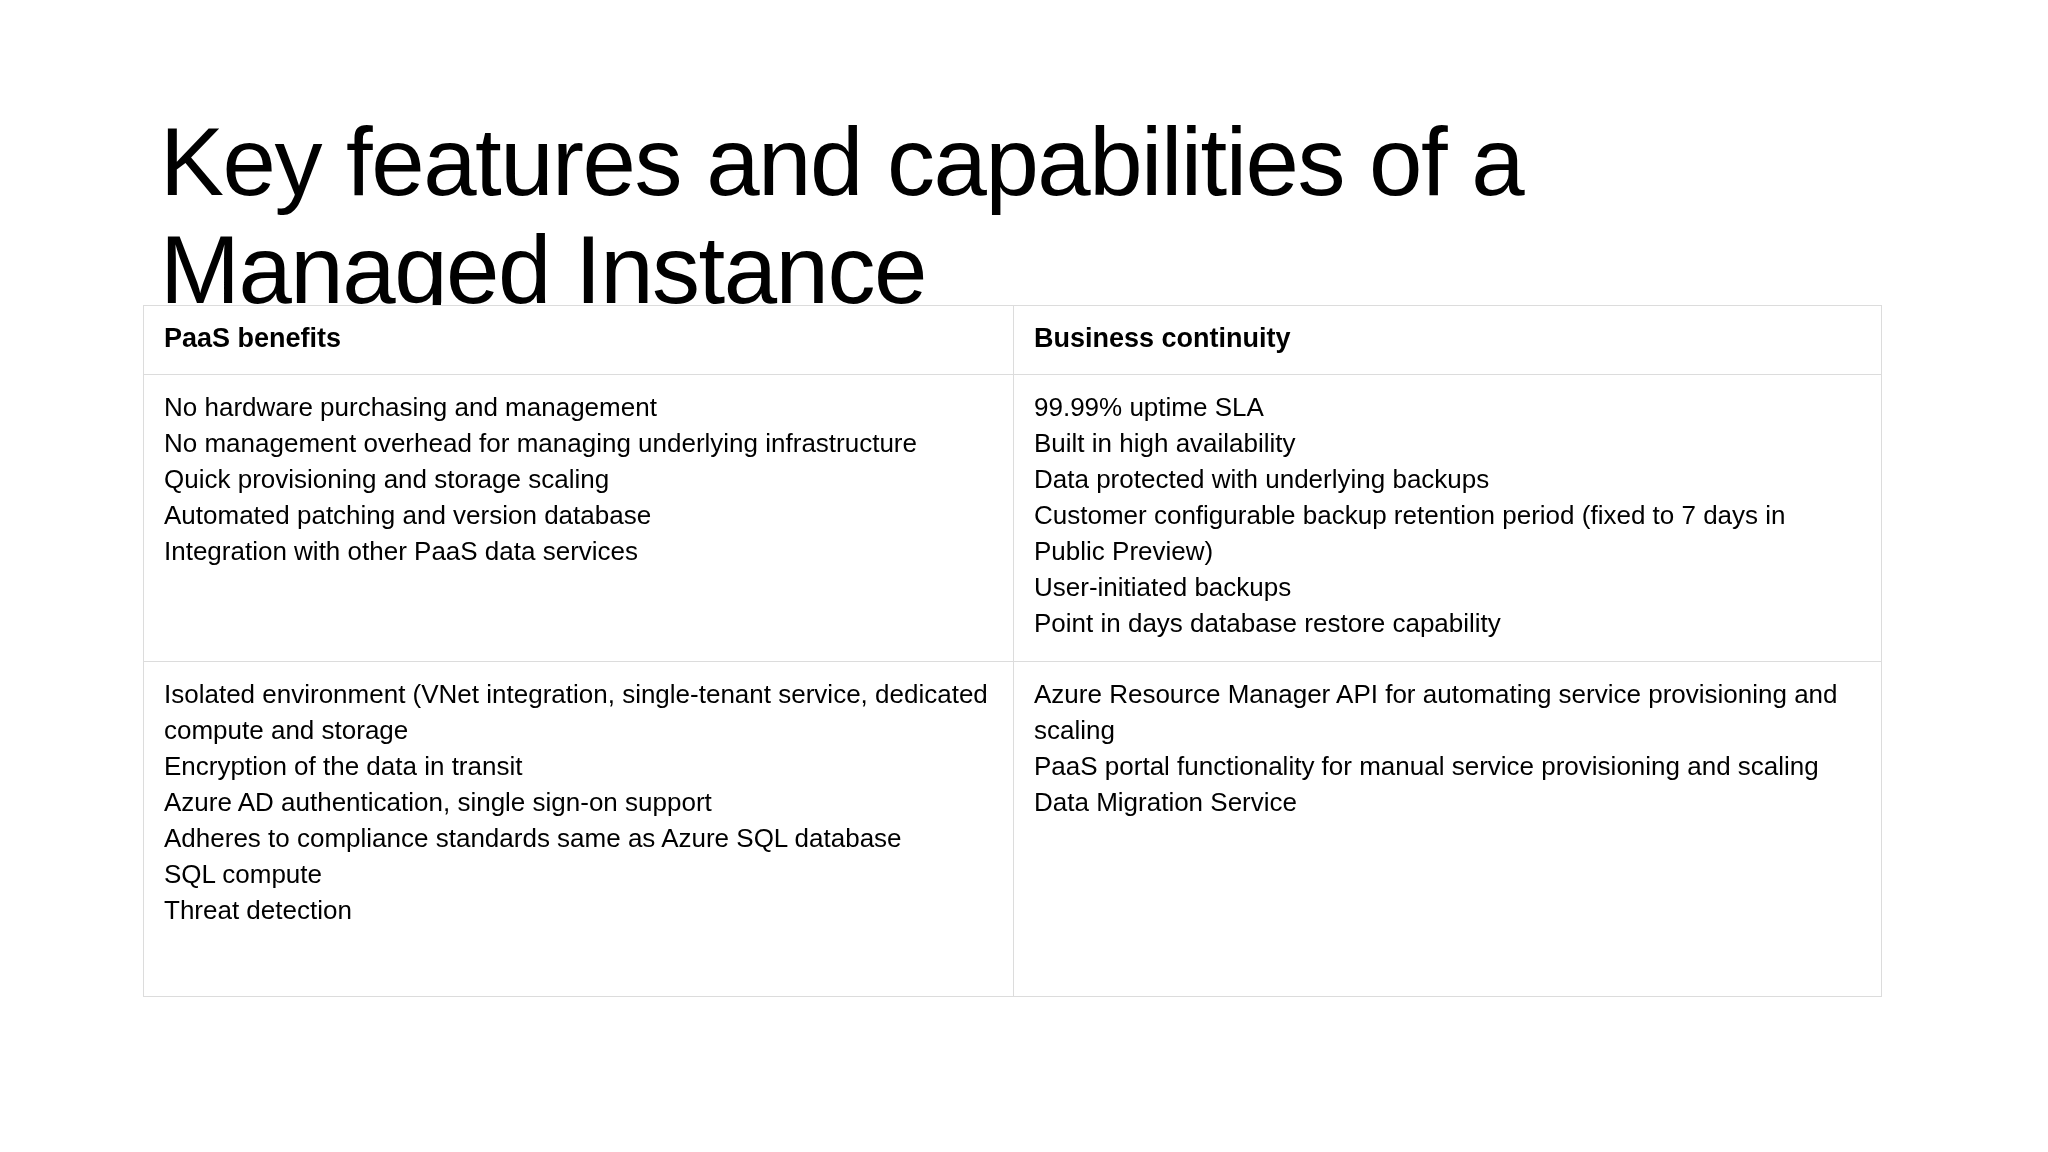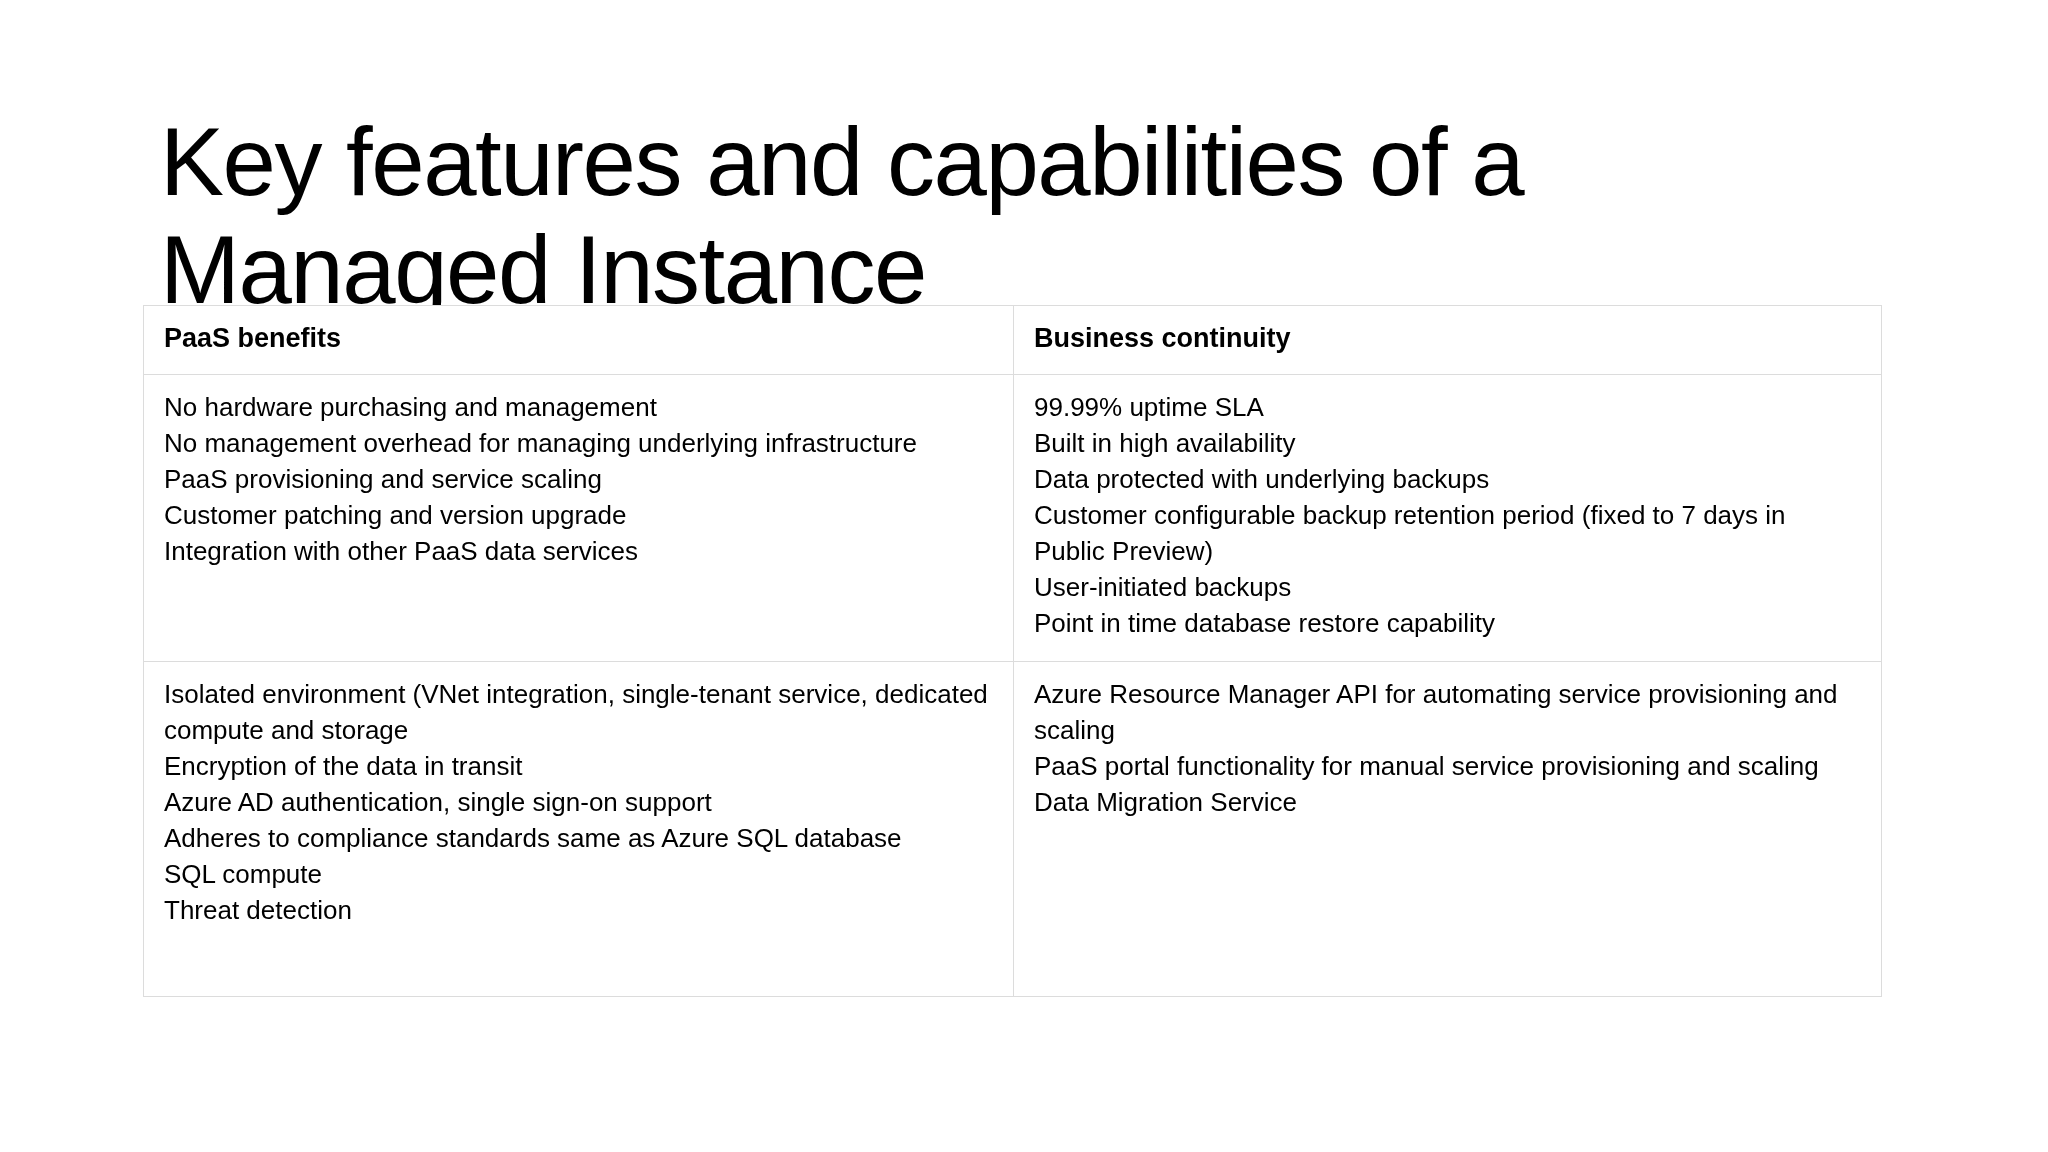--- a/index.html
+++ b/index.html
@@ -104,33 +104,33 @@
         <td class="head-cell">
           <div class="head-text">Business continuity</div>
         </td>
       </tr>
 
       <tr class="row-1-body">
         <td class="body-cell">
           <div class="lines">
               <span class="line">No hardware purchasing and management</span>
               <span class="line">No management overhead for managing underlying infrastructure</span>
-              <span class="line">PaaS provisioning and service scaling</span>
-              <span class="line">Customer patching and version upgrade</span>
+              <span class="line">Quick provisioning and storage scaling</span>
+              <span class="line">Automated patching and version database</span>
               <span class="line">Integration with other PaaS data services</span>
             </div>
         </td>
         <td class="body-cell">
           <div class="lines">
               <span class="line">99.99% uptime SLA</span>
               <span class="line">Built in high availability</span>
               <span class="line">Data protected with underlying backups</span>
               <span class="line">Customer configurable backup retention period (fixed to 7 days in Public Preview)</span>
               <span class="line">User-initiated backups</span>
-              <span class="line">Point in time database restore capability</span>
+              <span class="line">Point in days database restore capability</span>
             </div>
         </td>
       </tr>
 
 
       <tr class="row-2-body">
         <td class="body-cell">
           <div class="lines">
               <span class="line">Isolated environment (VNet integration, single-tenant service, dedicated compute and storage</span>
               <span class="line">Encryption of the data in transit</span>

